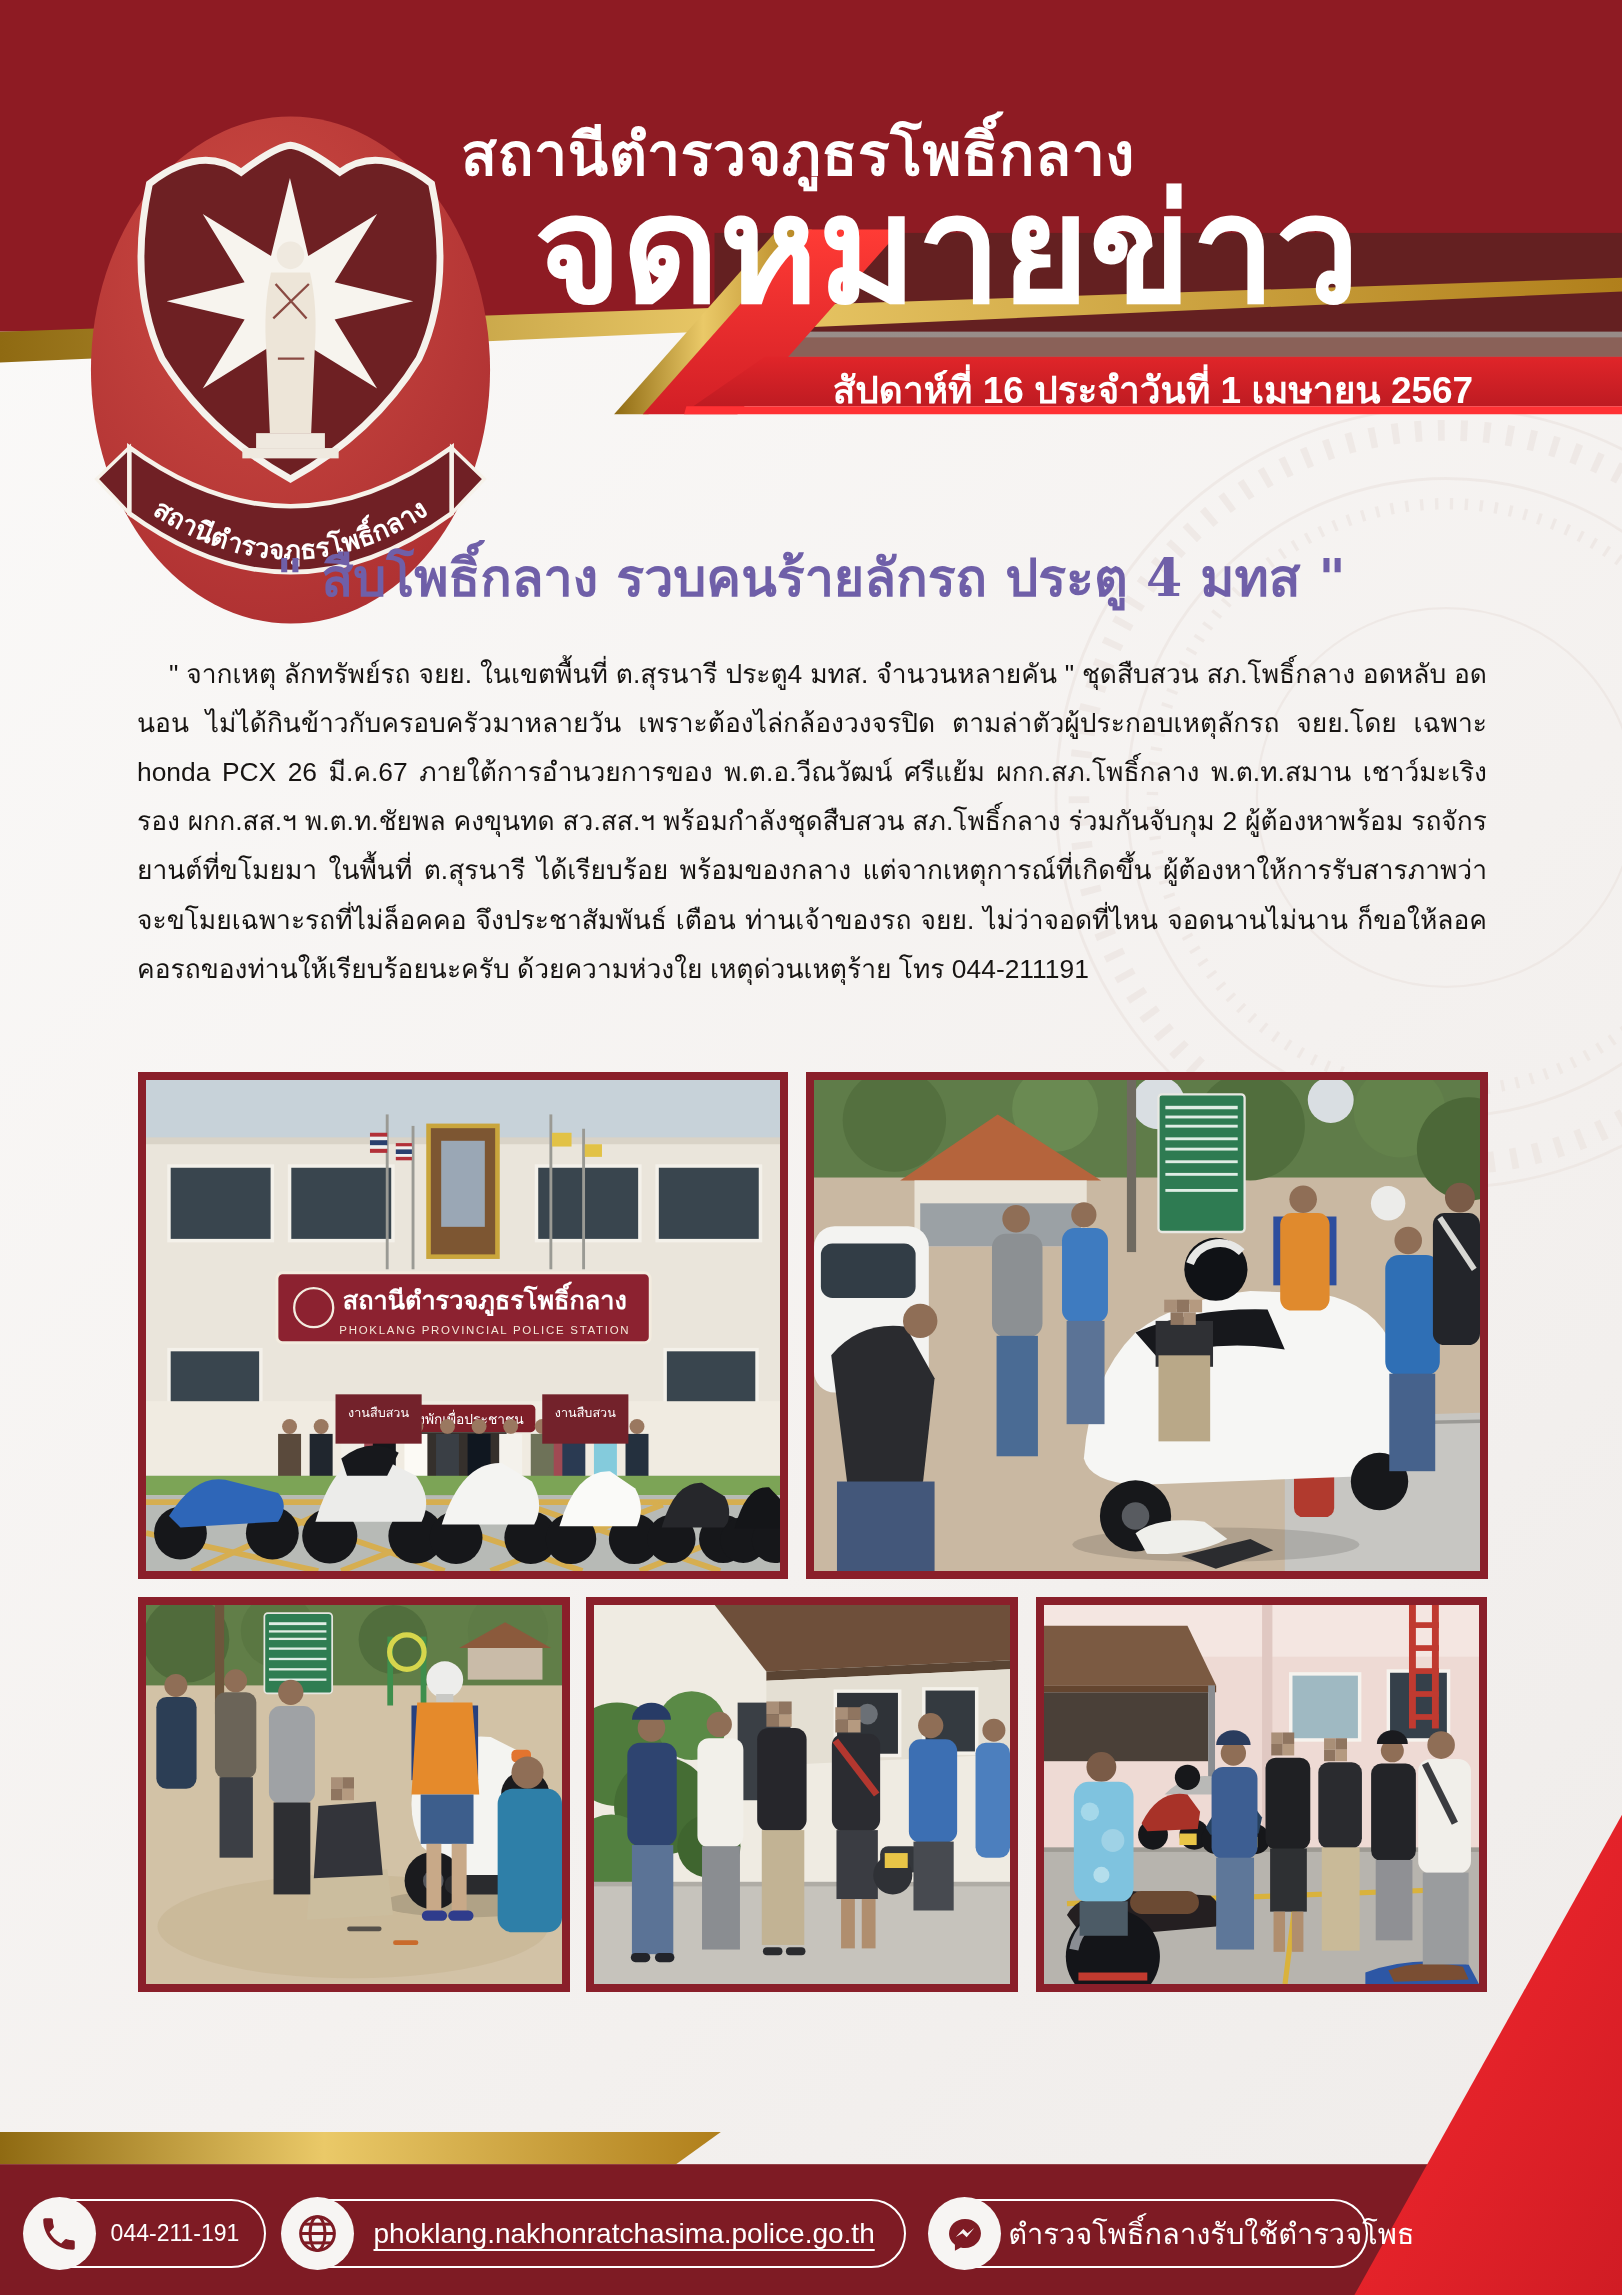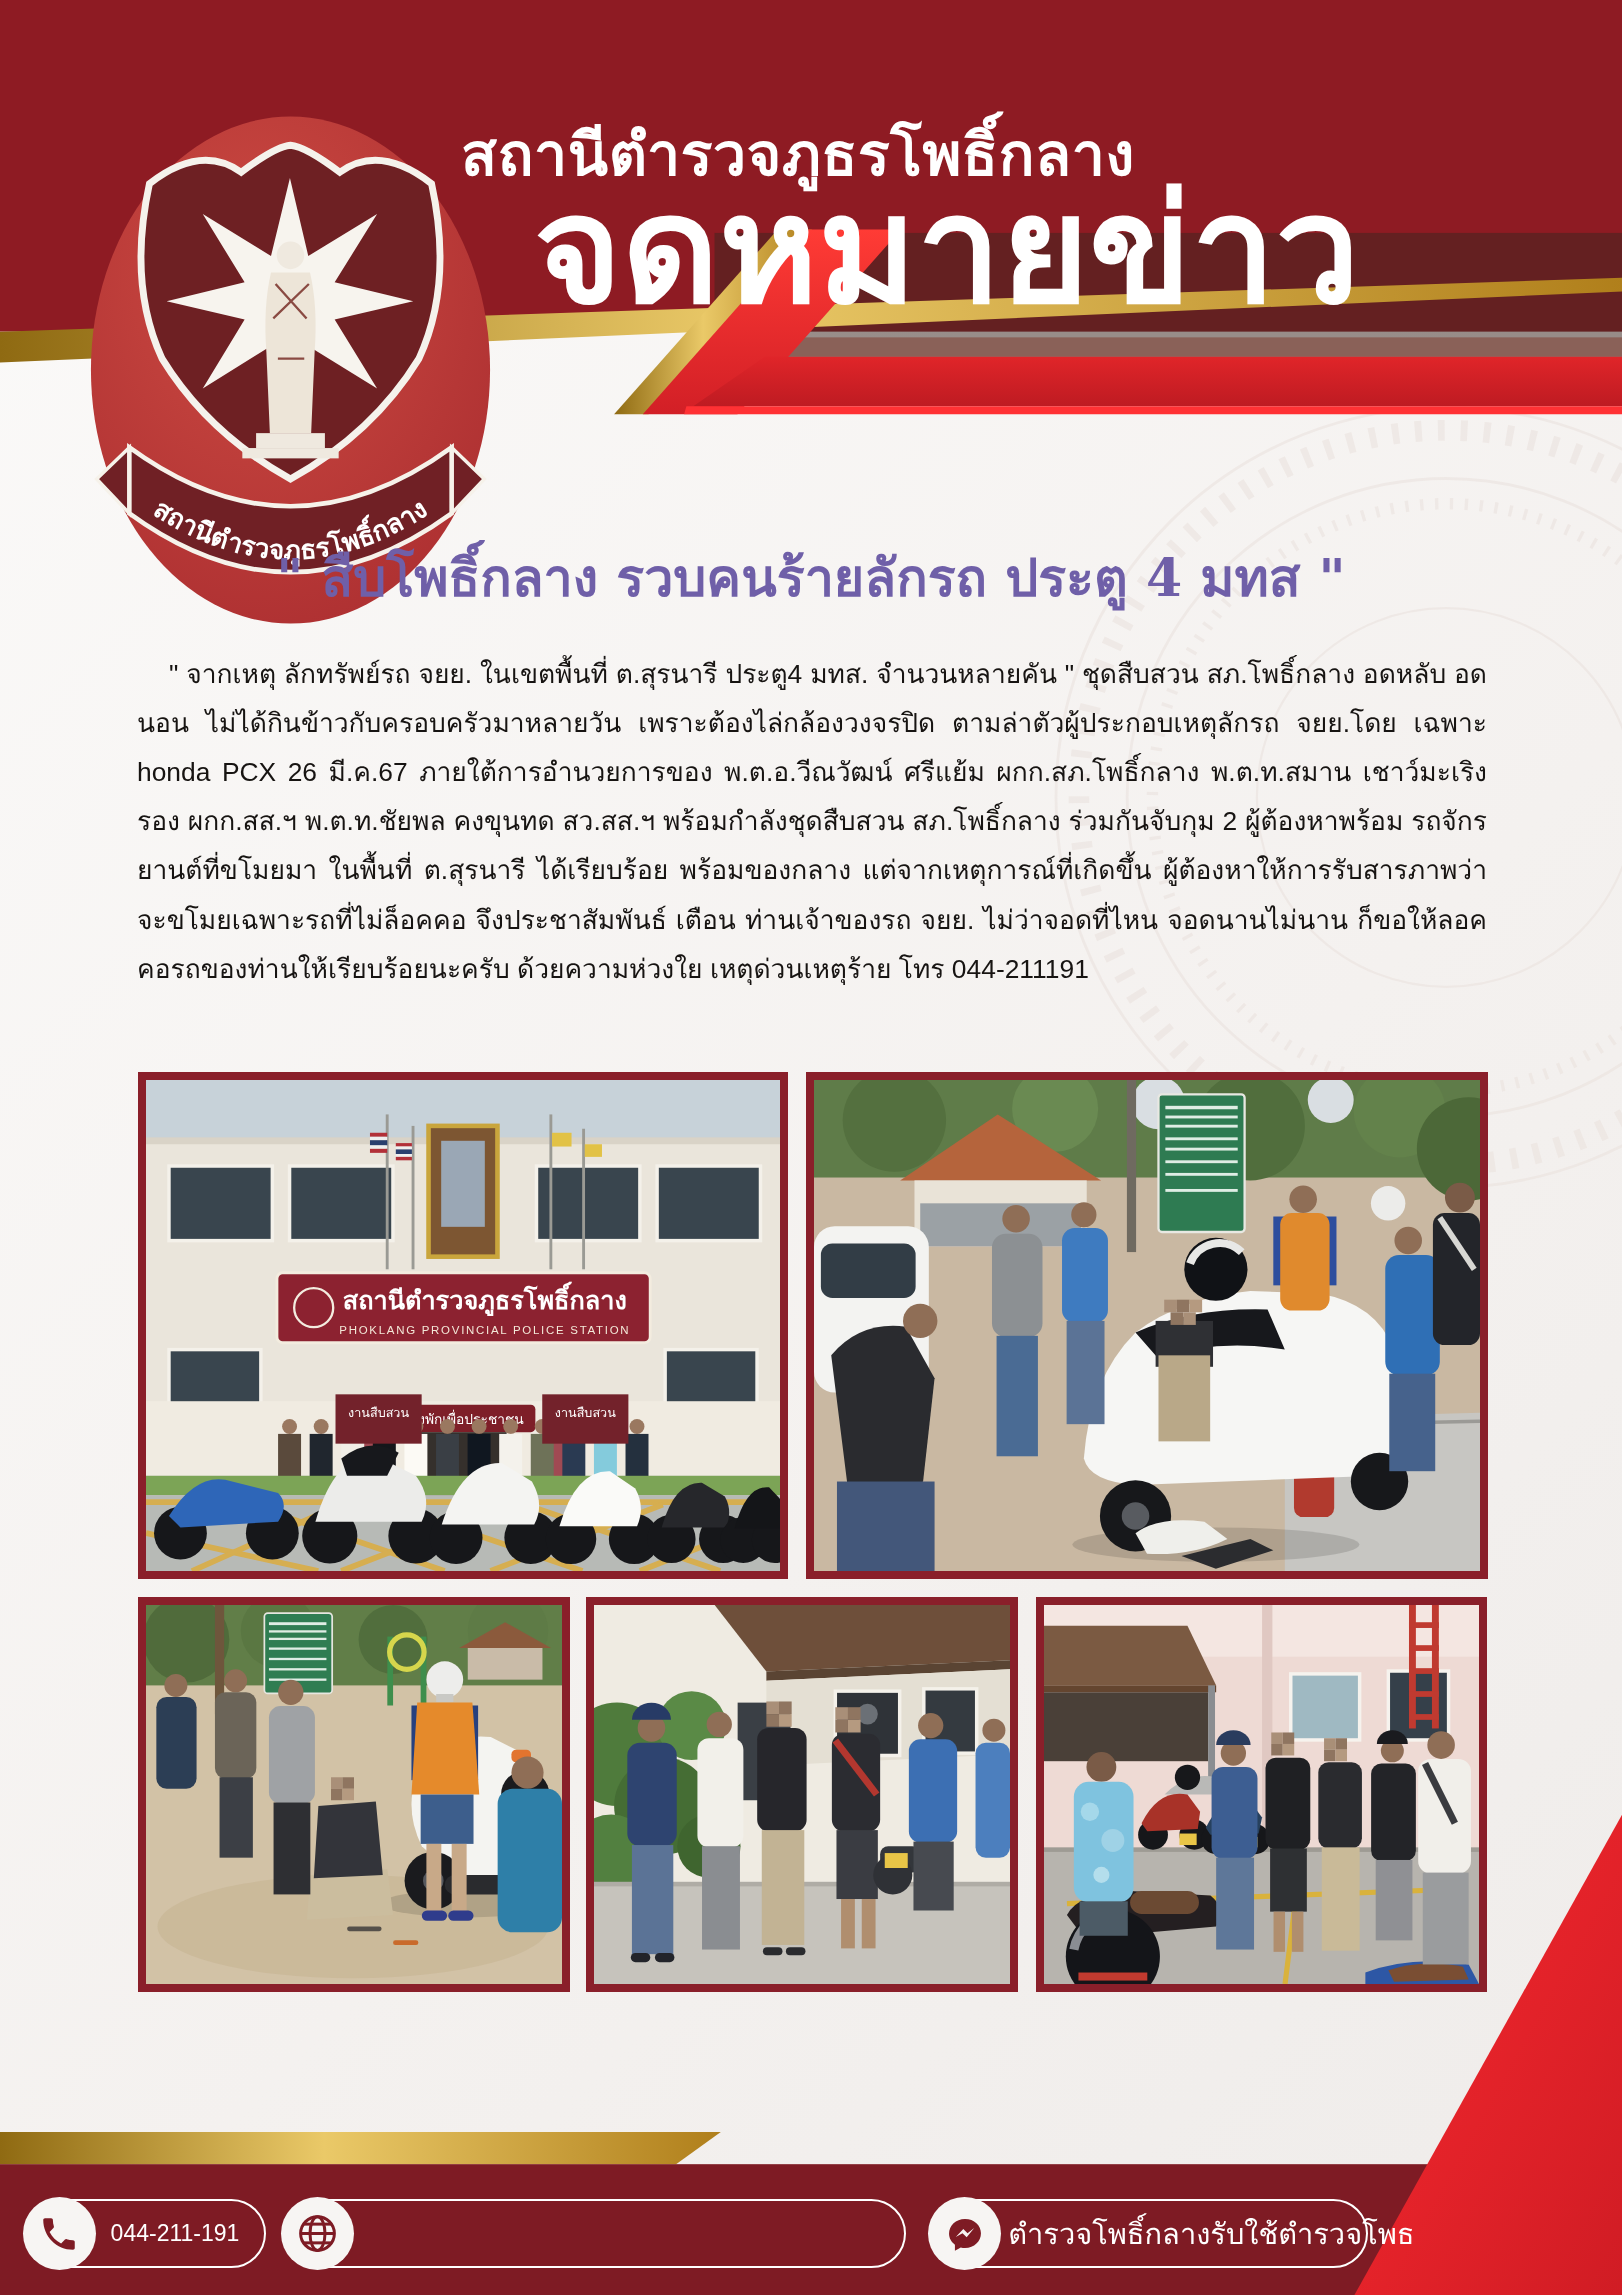--- a/index.html
+++ b/index.html
@@ -108,20 +108,21 @@
       <path d="M75,585 Q356,790 637,585 L637,700 Q356,905 75,700 Z" fill="#702025" stroke="#F6F2EA" stroke-width="8"></path>
       <path id="btp" d="M85,680 Q356,880 627,680" fill="none"></path>
       <text font-size="46" font-weight="bold" fill="#FFFFFF" text-anchor="middle">
         <textPath href="#btp" startOffset="50%">สถานีตำรวจภูธรโพธิ์กลาง</textPath>
       </text>
     </g>
   </svg>
 
   <div class="abs org">สถานีตำรวจภูธรโพธิ์กลาง</div>
   <div class="abs title">จดหมายข่าว</div>
+  <div class="abs issue">สัปดาห์ที่ 16 ประจำวันที่ 1 เมษายน 2567</div>
 
   <div class="abs headline">" สืบโพธิ์กลาง รวบคนร้ายลักรถ ประตู 4 มทส "</div>
   <div class="abs body-text">" จากเหตุ ลักทรัพย์รถ จยย. ในเขตพื้นที่ ต.สุรนารี ประตู4 มทส. จำนวนหลายคัน " ชุดสืบสวน สภ.โพธิ์กลาง อดหลับ อดนอน ไม่ได้กินข้าวกับครอบครัวมาหลายวัน เพราะต้องไล่กล้องวงจรปิด ตามล่าตัวผู้ประกอบเหตุลักรถ จยย.โดย เฉพาะ honda PCX 26 มี.ค.67 ภายใต้การอำนวยการของ พ.ต.อ.วีณวัฒน์ ศรีแย้ม ผกก.สภ.โพธิ์กลาง พ.ต.ท.สมาน เชาว์มะเริง รอง ผกก.สส.ฯ พ.ต.ท.ชัยพล คงขุนทด สว.สส.ฯ พร้อมกำลังชุดสืบสวน สภ.โพธิ์กลาง ร่วมกันจับกุม 2 ผู้ต้องหาพร้อม รถจักรยานต์ที่ขโมยมา ในพื้นที่ ต.สุรนารี ได้เรียบร้อย พร้อมของกลาง แต่จากเหตุการณ์ที่เกิดขึ้น ผู้ต้องหาให้การรับสารภาพว่าจะขโมยเฉพาะรถที่ไม่ล็อคคอ จึงประชาสัมพันธ์ เตือน ท่านเจ้าของรถ จยย. ไม่ว่าจอดที่ไหน จอดนานไม่นาน ก็ขอให้ลอคคอรถของท่านให้เรียบร้อยนะครับ ด้วยความห่วงใย เหตุด่วนเหตุร้าย โทร 044-211191</div>
 
   <div class="photo" id="p1">
     <svg viewBox="0 0 1104 856" preserveAspectRatio="none">
       <rect width="1104" height="120" fill="#C7D2D9"></rect>
       <rect y="100" width="1104" height="16" fill="#D9D3C7"></rect>
       <rect y="112" width="1104" height="560" fill="#EAE5DB"></rect>
       <g fill="#39454E" stroke="#F4F1EA" stroke-width="6">
@@ -543,20 +544,21 @@
   <div class="pill" id="pill-web">
     <div class="disc">
       <svg width="45" height="45" viewBox="0 0 24 24" fill="none" stroke="#7E1B24" stroke-width="1.6">
         <circle cx="12" cy="12" r="9"></circle>
         <ellipse cx="12" cy="12" rx="4" ry="9"></ellipse>
         <line x1="3" y1="12" x2="21" y2="12"></line>
         <line x1="4.3" y1="7" x2="19.7" y2="7"></line>
         <line x1="4.3" y1="17" x2="19.7" y2="17"></line>
       </svg>
     </div>
+    <div class="label">phoklang.nakhonratchasima.police.go.th</div>
   </div>
 
   <div class="pill" id="pill-msg">
     <div class="disc">
       <svg width="42" height="42" viewBox="0 0 100 100">
         <path fill="#7E1B24" d="M50 14C28 14 12 30 12 49c0 11 5.5 20.5 14 26.5V90l14-8c3.2.8 6.5 1.2 10 1.2 22 0 38-16 38-35S72 14 50 14z"></path>
         <polygon fill="#F7F5F3" points="28,57 46,38 56,48 72,36 54,58 44,48"></polygon>
       </svg>
     </div>
     <div class="label">ตำรวจโพธิ์กลางรับใช้ตำรวจโพธ</div>

